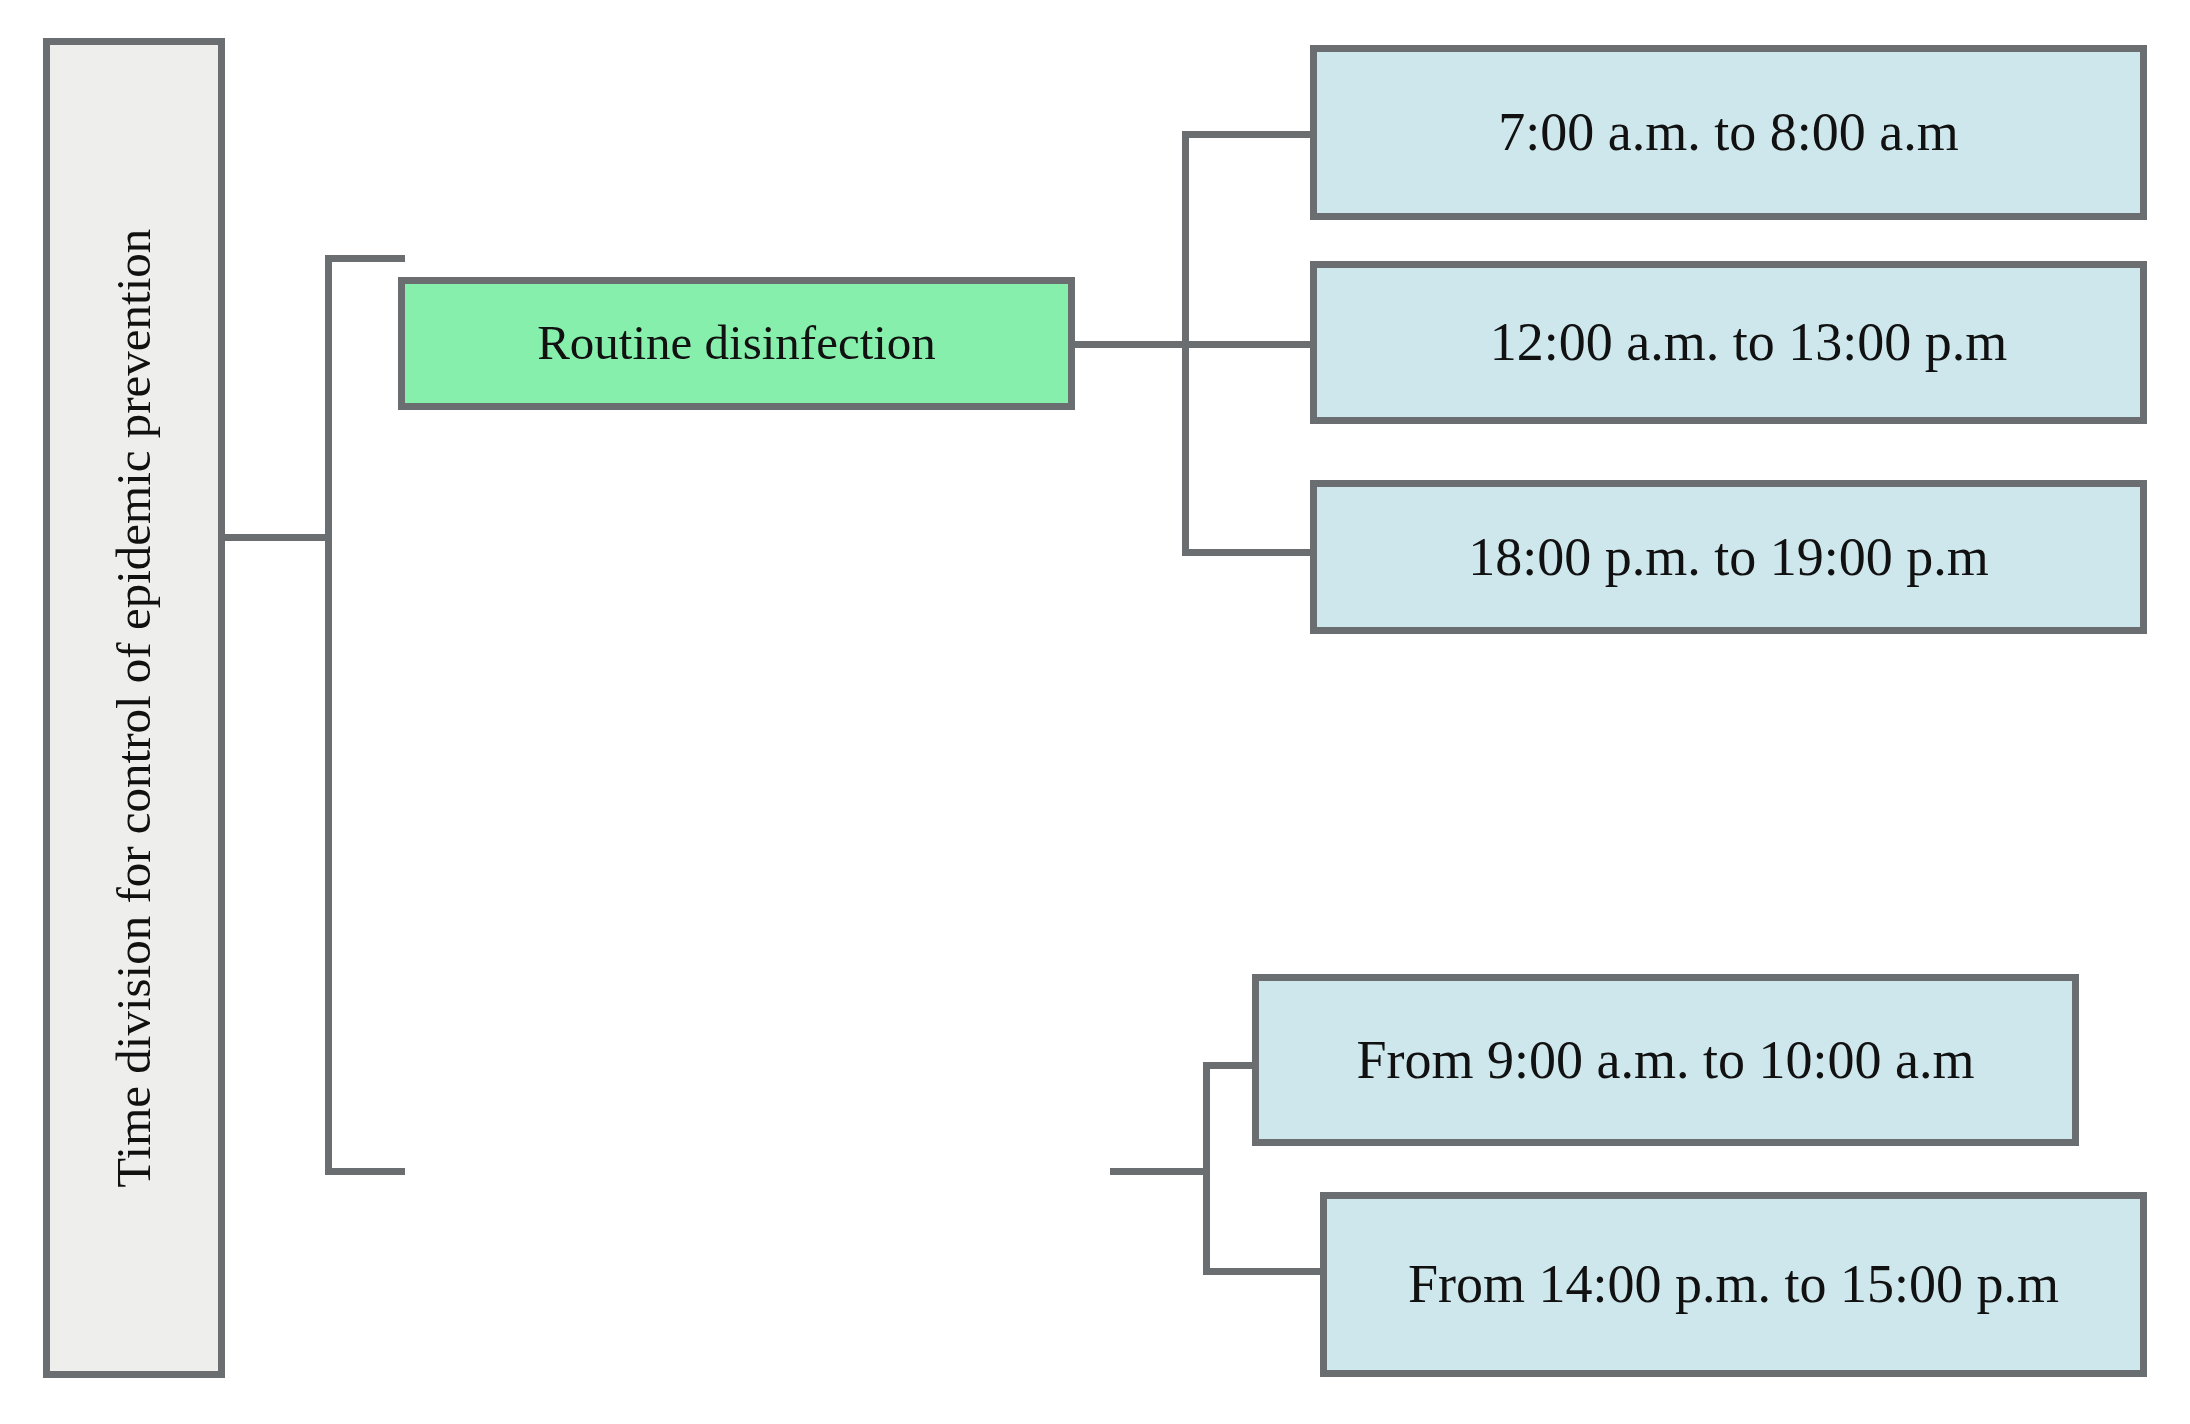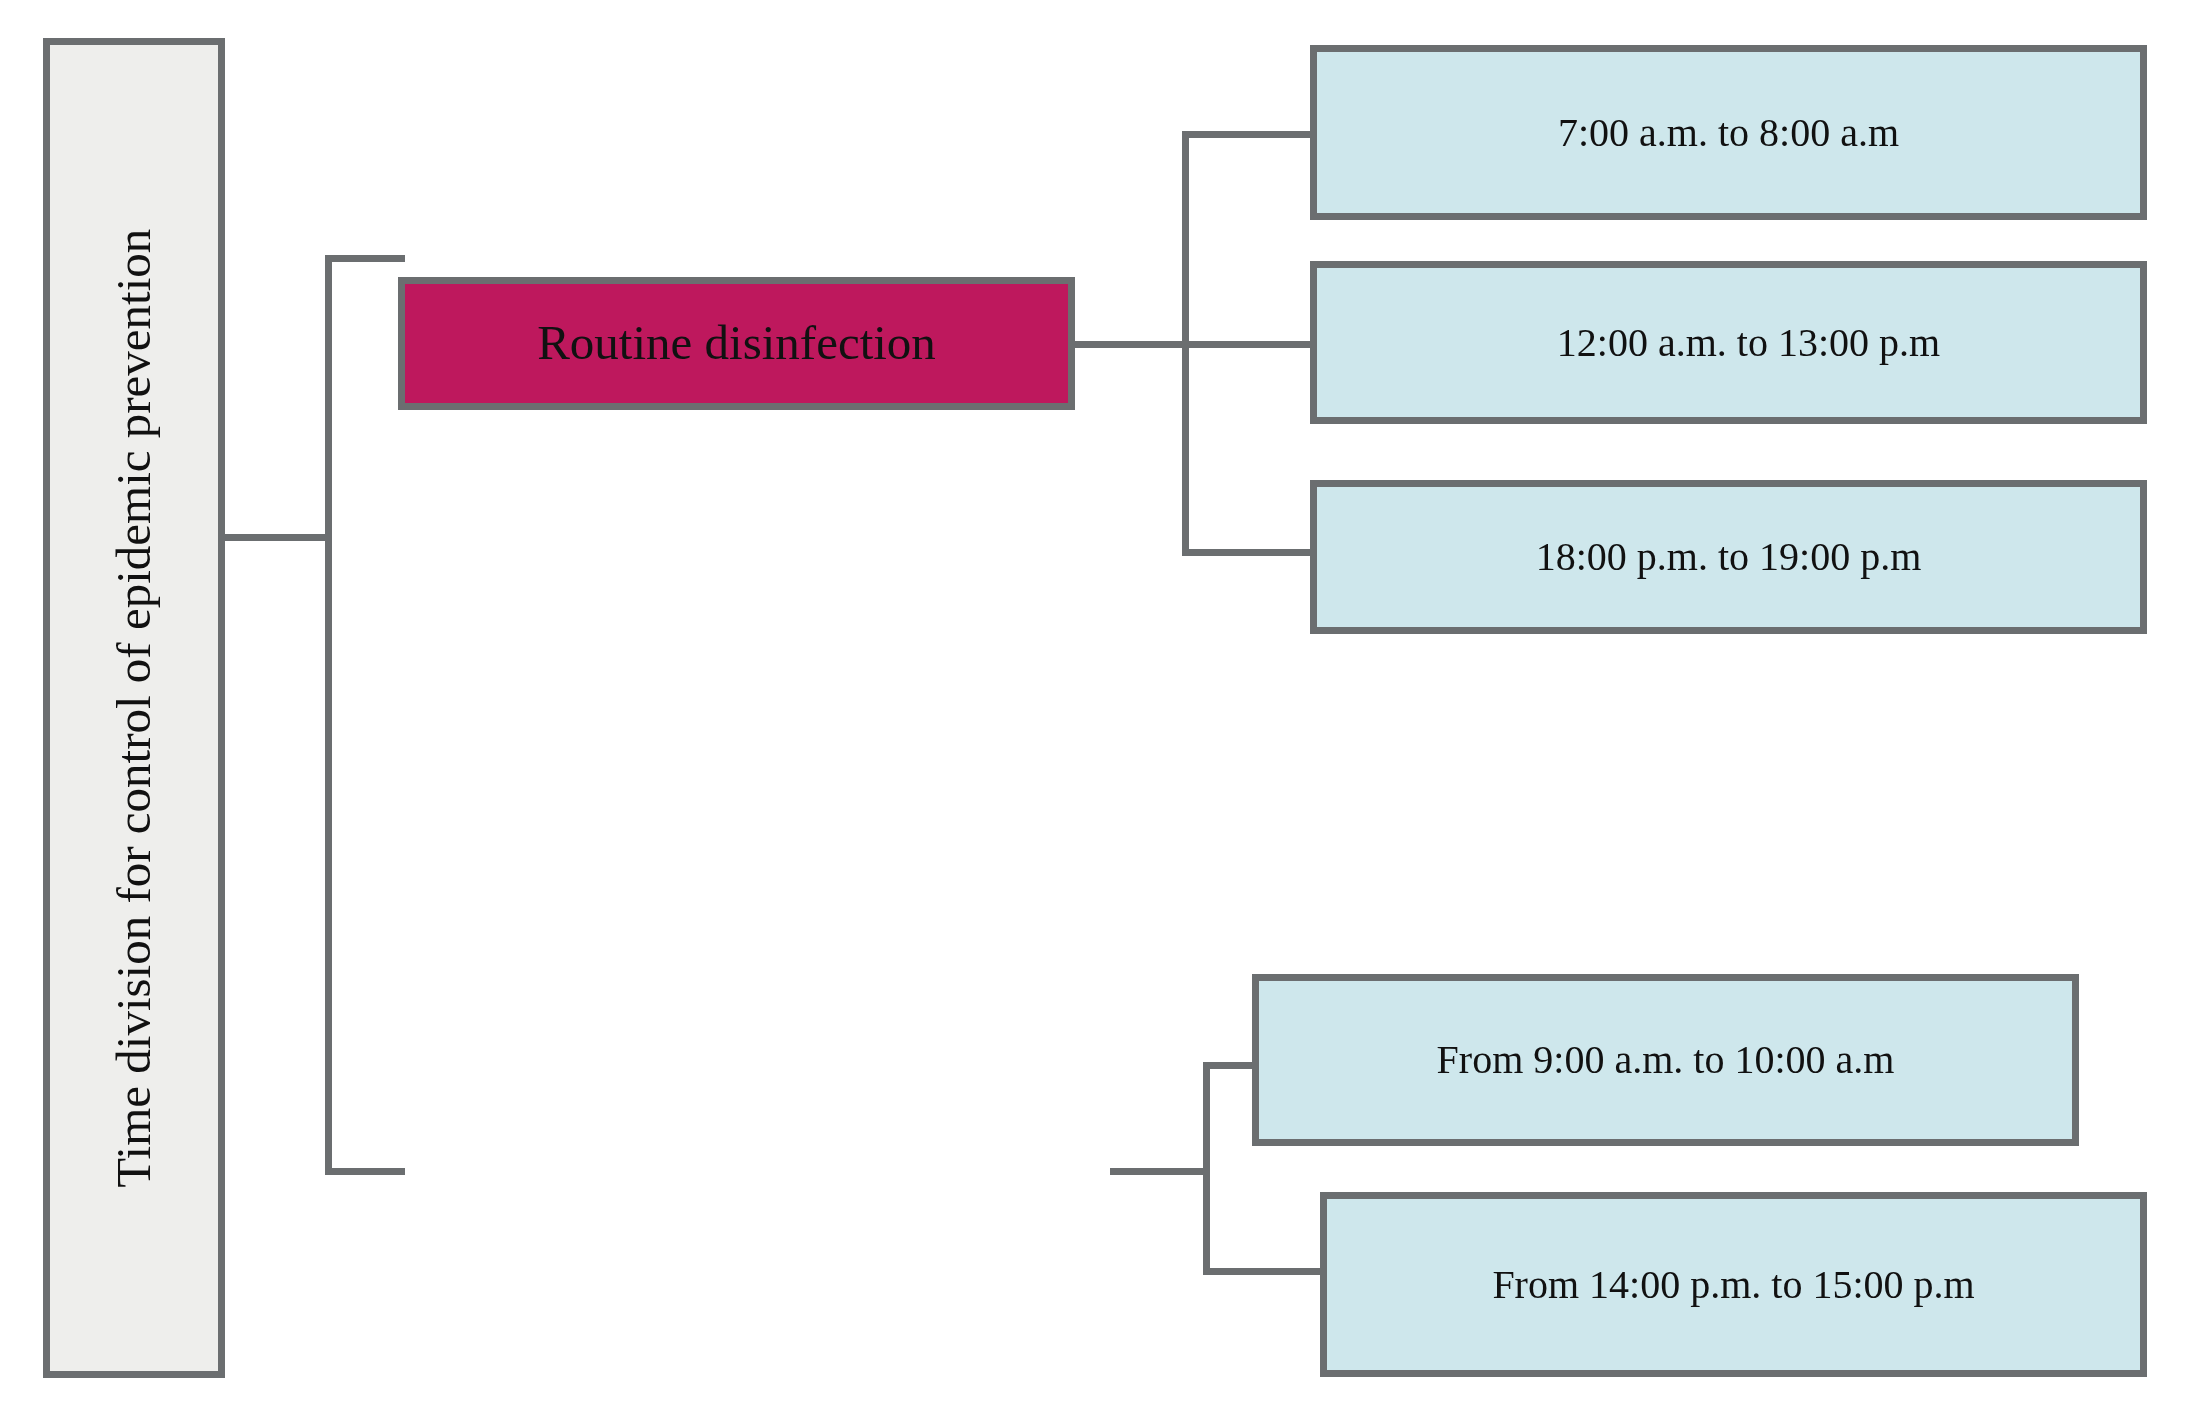--- a/index.html
+++ b/index.html
@@ -35,27 +35,27 @@
     background: #eeeeec;
     font-size: 49px;
   }
   .node-root .vtext {
     transform: rotate(-90deg);
     white-space: nowrap;
     display: block;
   }
 
   .node-branch {
-    background: #be185d;
+    background: #86efac;
     font-size: 49px;
   }
 
   .node-leaf {
     background: #cee7ec;
-    font-size: 40px;
+    font-size: 54px;
   }
 
   
   .line {
     position: absolute;
     background: #6b6e70;
   }
   .line-h { height: 7px; }
   .line-v { width: 7px; }
 </style>

